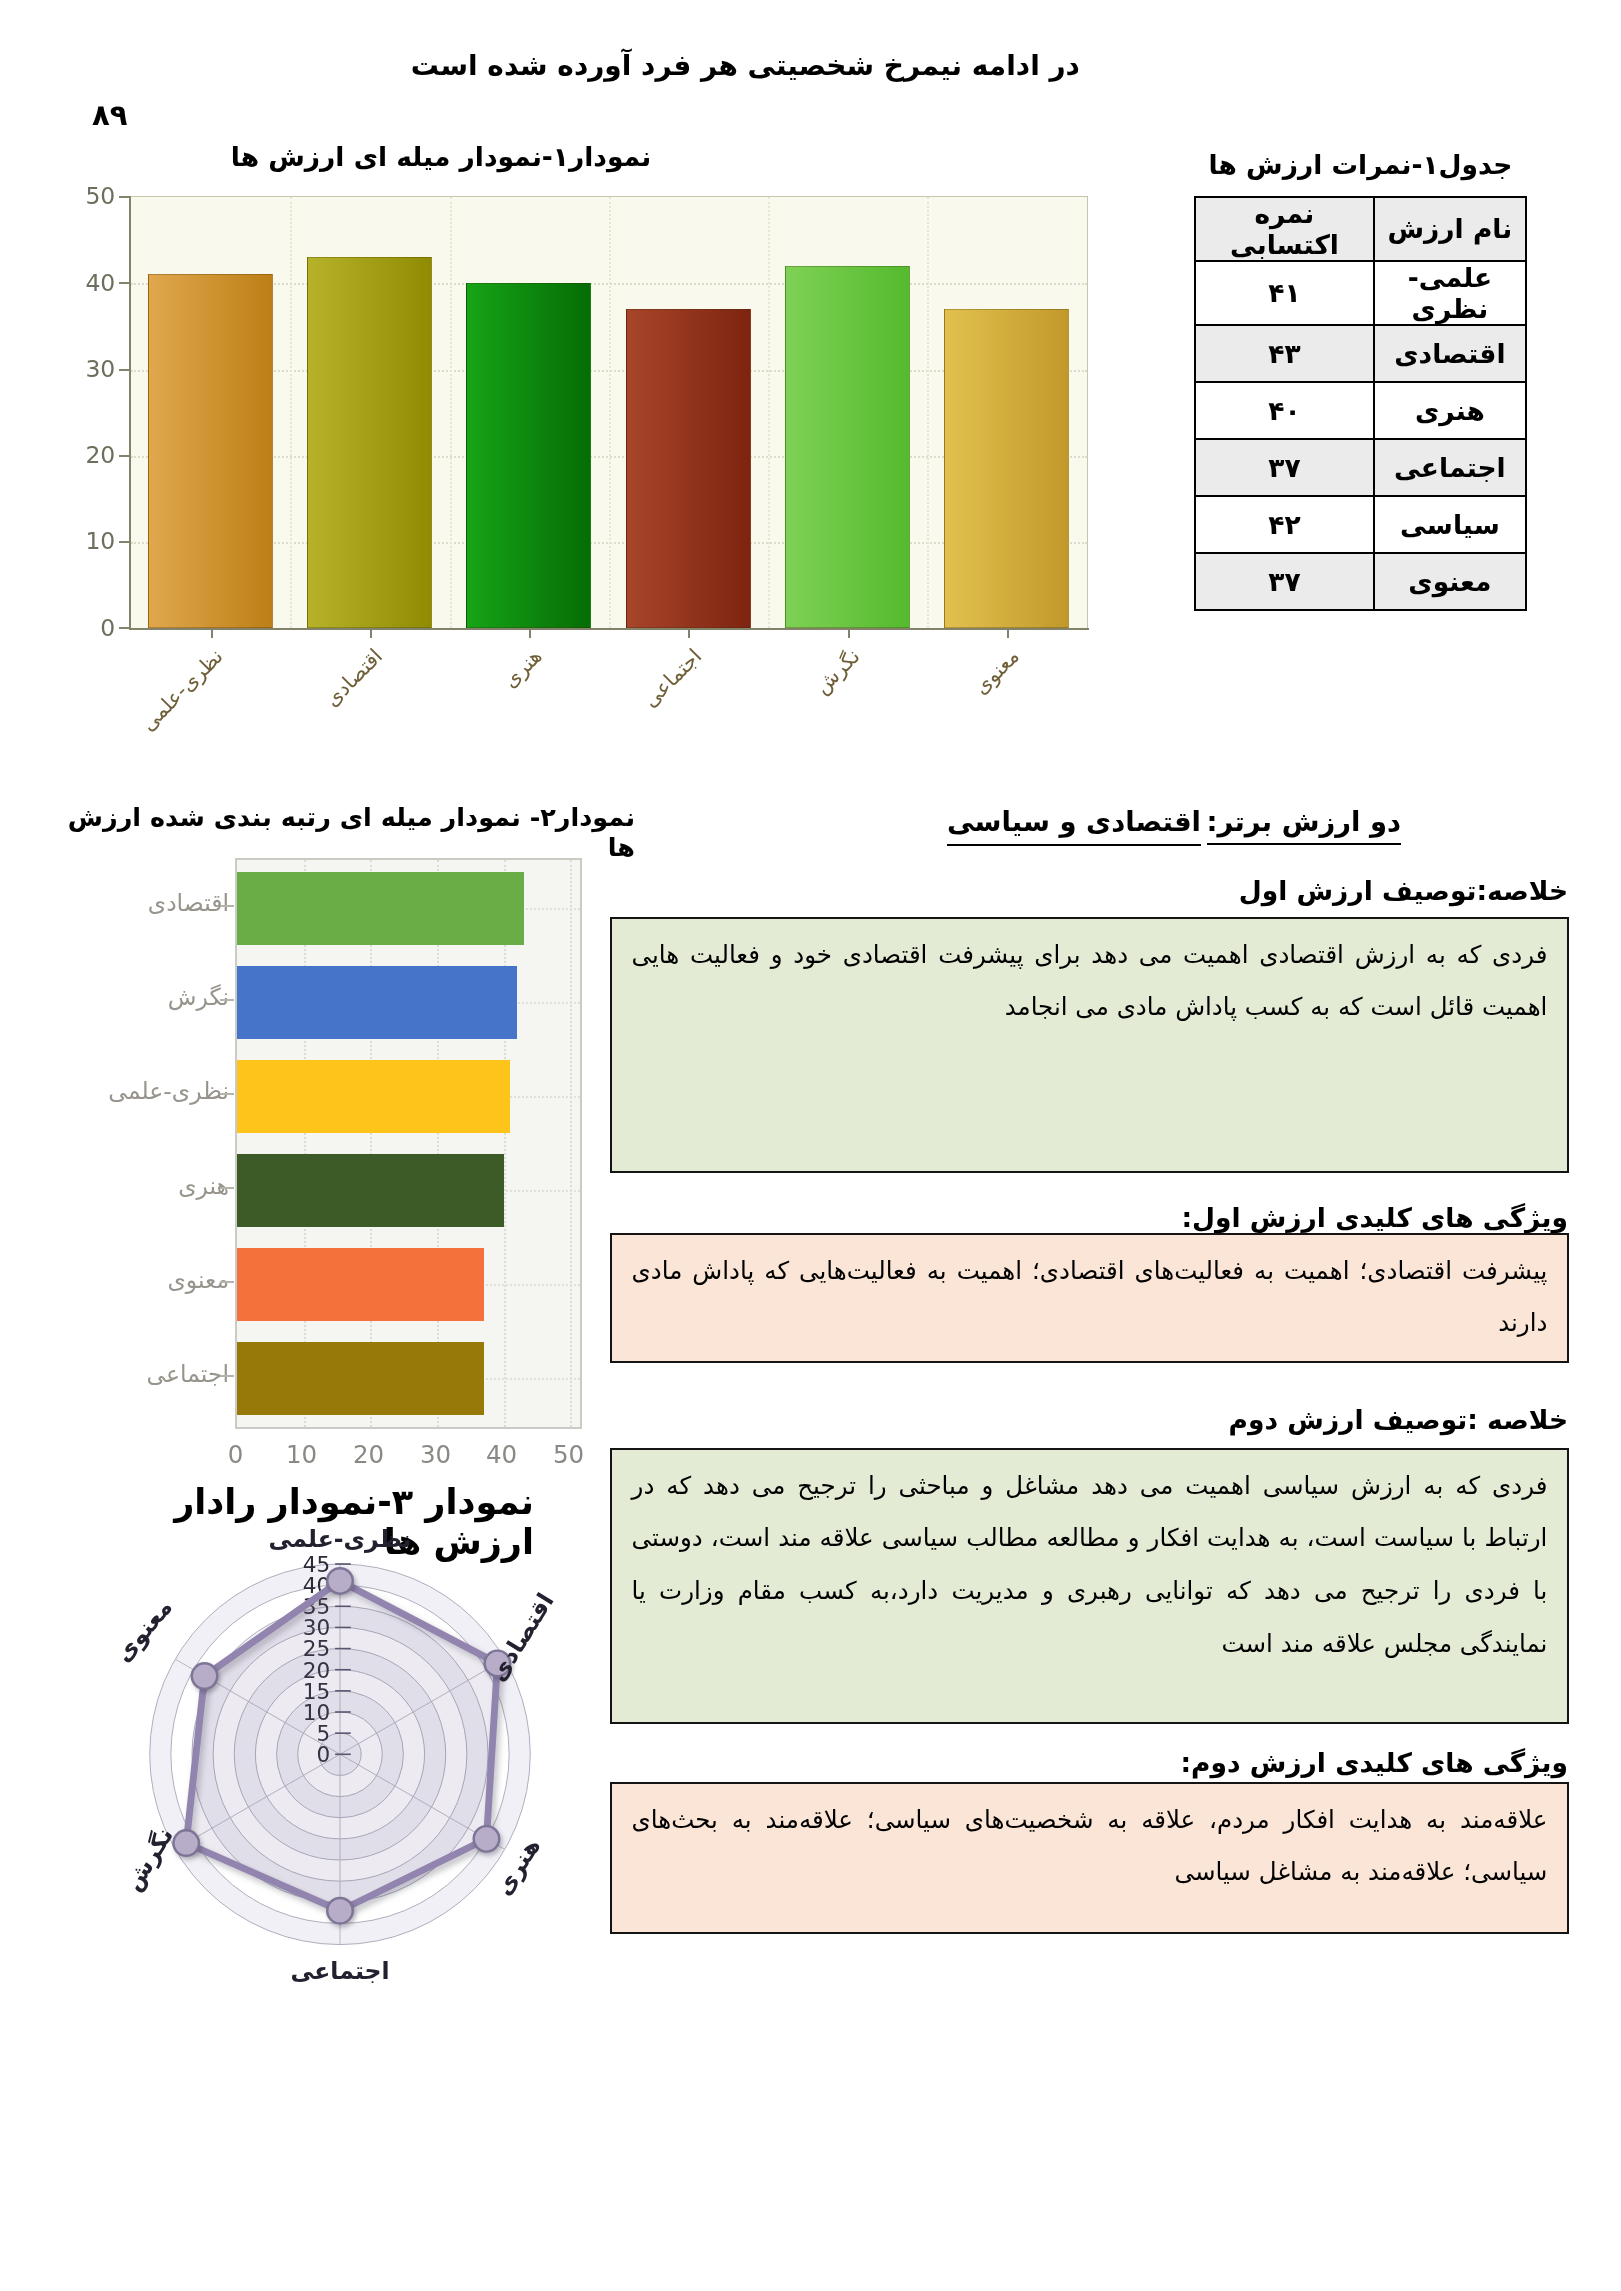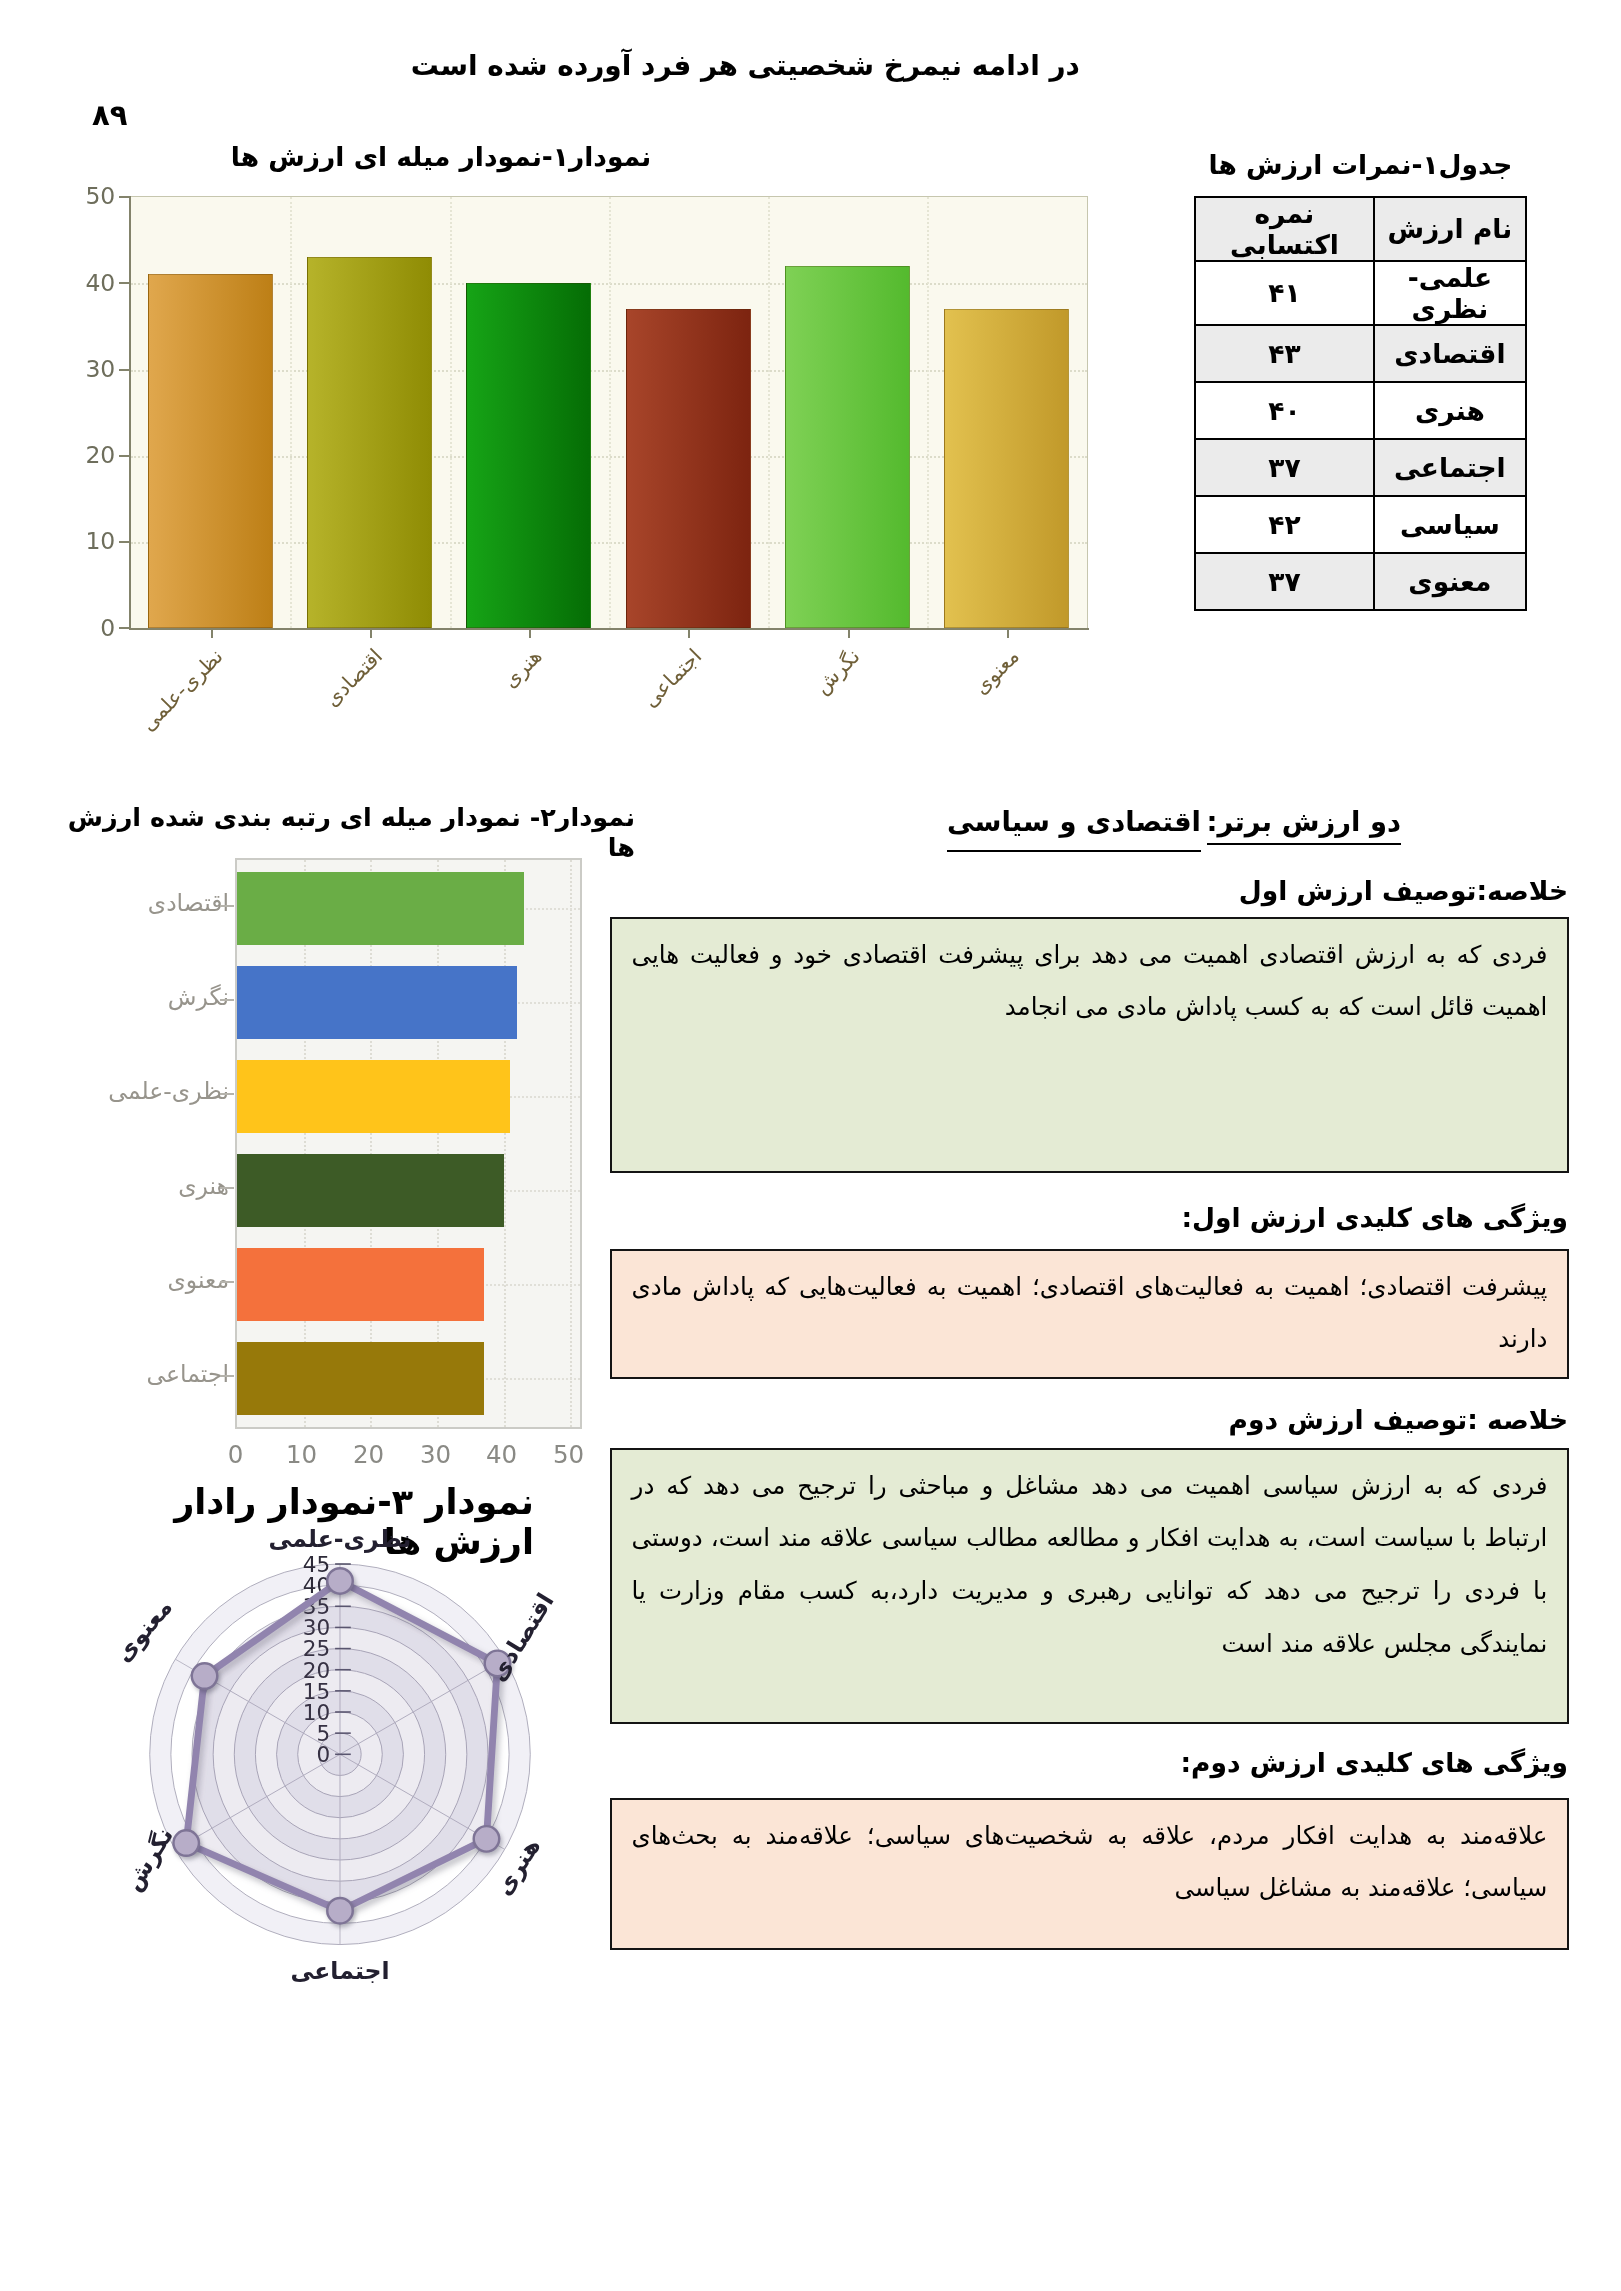--- a/index.html
+++ b/index.html
@@ -55,29 +55,29 @@
 
   
   .chart3-title{position:absolute;left:83px;top:1482px;width:451px;text-align:right;
                 font-size:35px;font-weight:bold;direction:rtl;}
   .radar{position:absolute;left:85px;top:1514px;}
 
   
   .tv-label{position:absolute;top:806px;right:220px;font-size:27.4px;font-weight:bold;
             direction:rtl;white-space:nowrap;border-bottom:2.9px solid #000;padding-bottom:5.9px;}
   .tv-value{position:absolute;top:806px;right:420px;font-size:27.4px;font-weight:bold;
-            direction:rtl;white-space:nowrap;border-bottom:2.9px solid #000;padding-bottom:13px;}
+            direction:rtl;white-space:nowrap;border-bottom:2.9px solid #000;padding-bottom:7px;}
   .heading{position:absolute;right:53px;font-size:26.5px;font-weight:bold;direction:rtl;
            white-space:nowrap;}
   .tbox{position:absolute;left:610px;width:959px;box-sizing:border-box;
         border:2.5px solid #141414;padding:9.8px 19.6px;direction:rtl;text-align:justify;
         font-size:24.5px;line-height:2.15;}
   .tbox p{margin:0;}
   .green{background:#e4ebd4;}
-  .peach{background:#fbe5d6;margin-top:16px;}
+  .peach{background:#fbe5d6;}
   .h1a{top:875px;} .h2a{top:1202px;} .h3a{top:1404px;} .h4a{top:1747px;}
   .b1{top:917px;height:256px;} .b2{top:1233px;height:130px;}
   .b3{top:1448px;height:276px;} .b4{top:1782px;height:152px;}
 </style>
 </head>
 <body>
 
 <div class="page">
 
   <div class="intro">در ادامه نیمرخ شخصیتی هر فرد آورده شده است</div>

